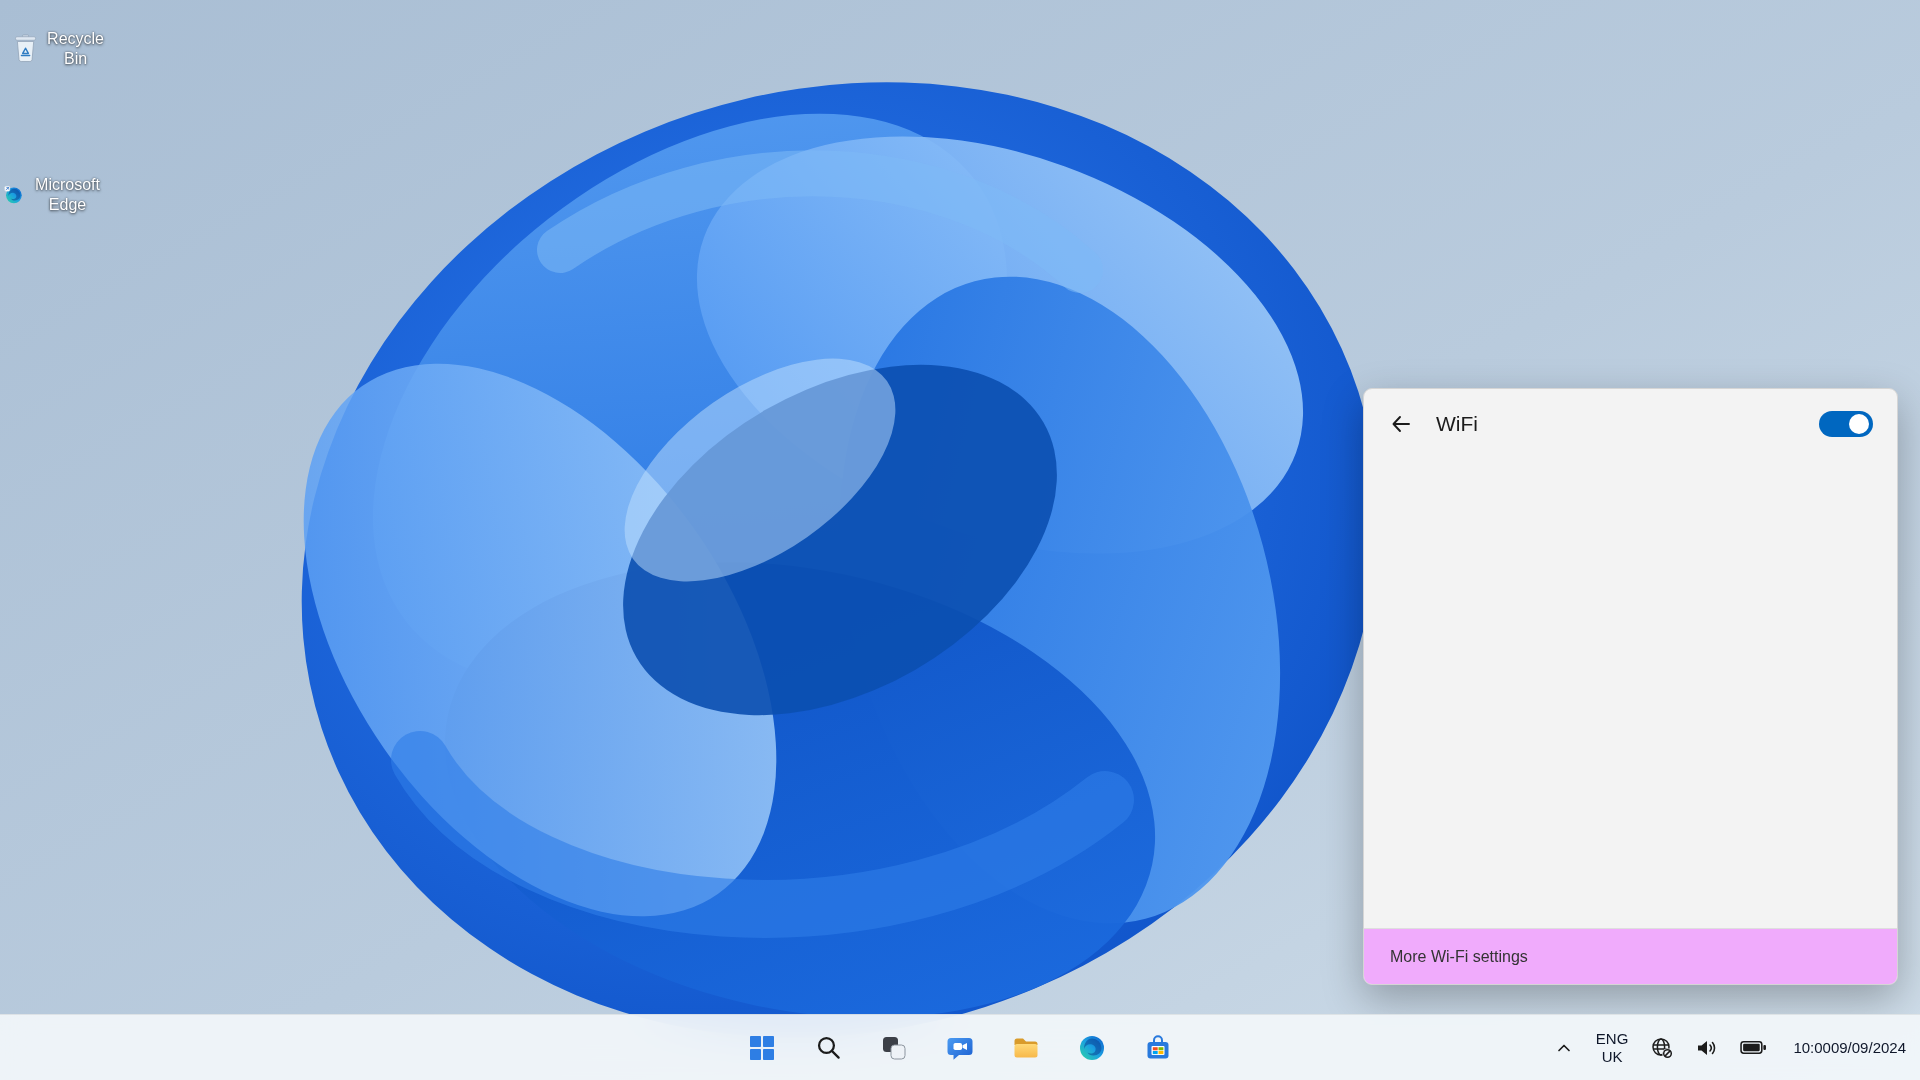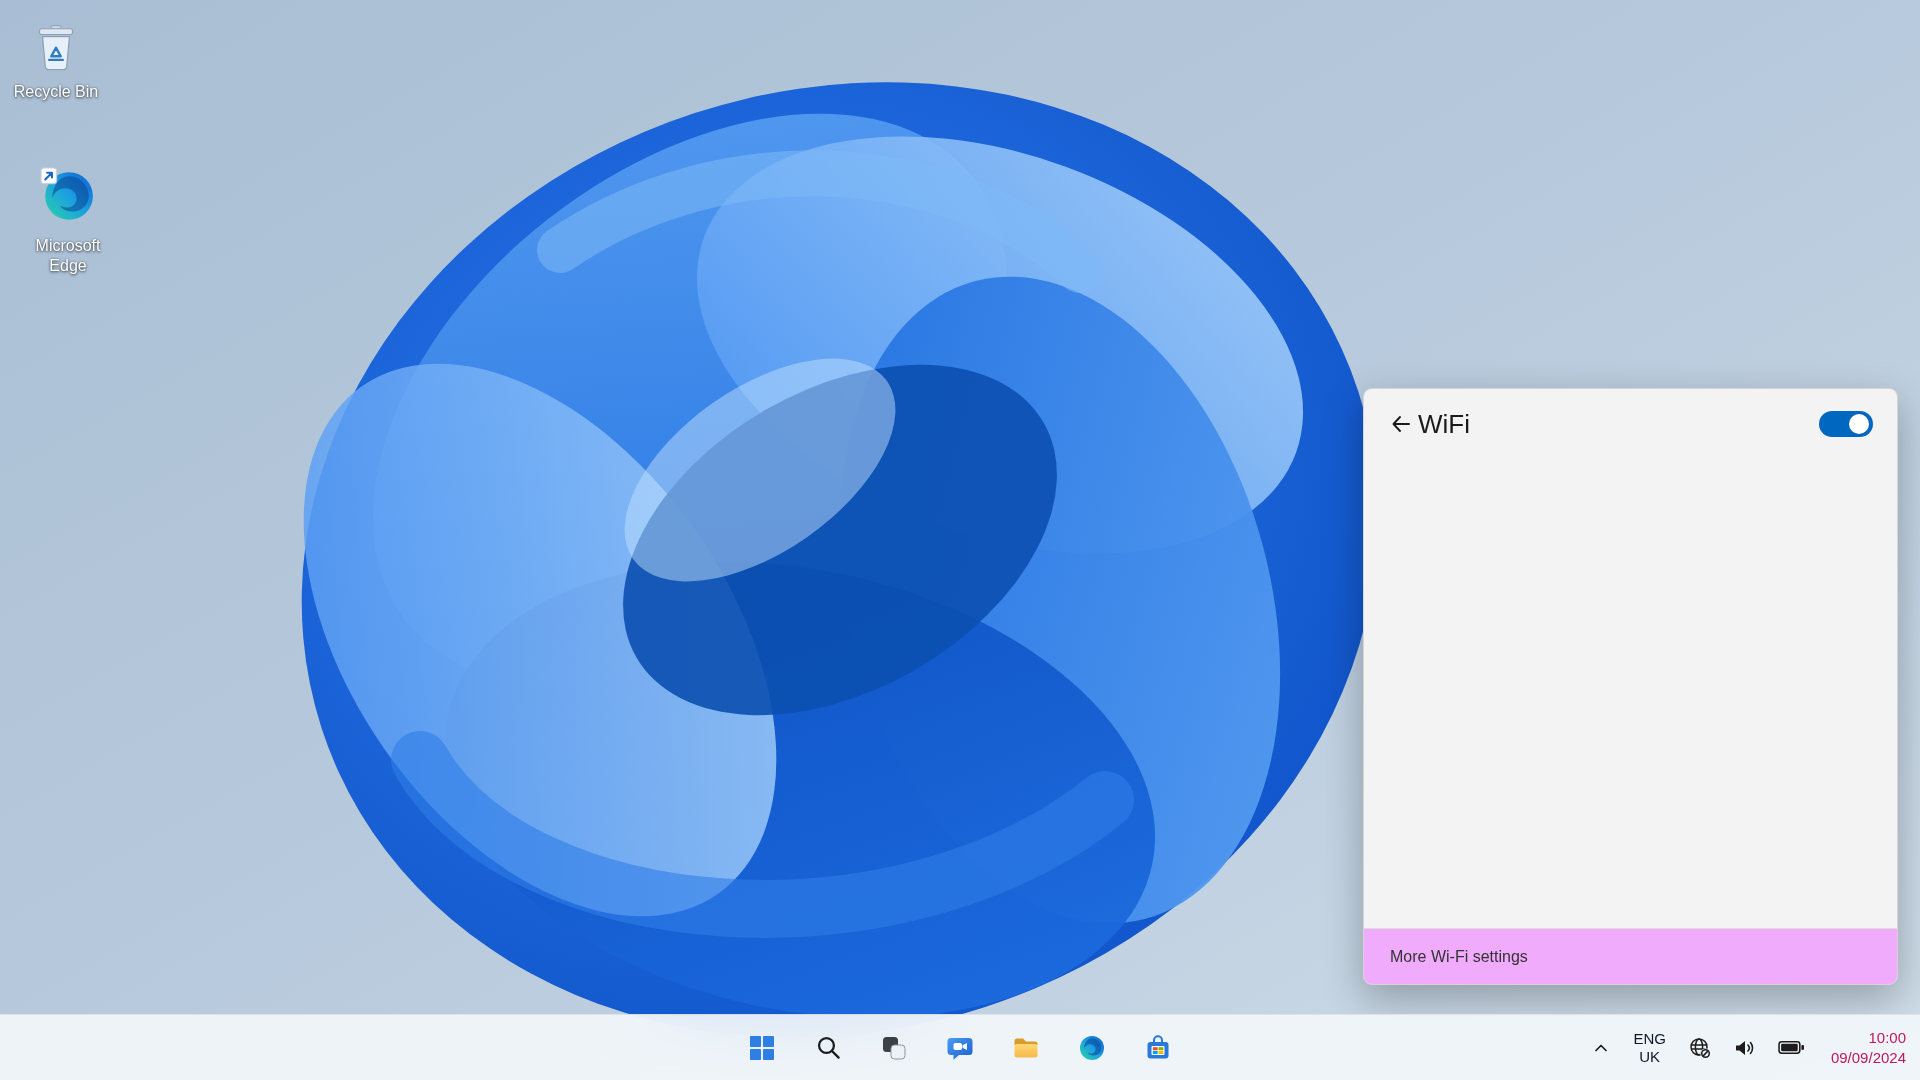--- a/index.html
+++ b/index.html
@@ -11,35 +11,34 @@
   }
 
   
   .wallpaper { position: absolute; inset: 0; z-index: 0; }
 
   
   .desktop-icon {
     position: absolute;
     width: 96px;
     display: flex;
-    flex-direction: column;
     align-items: center;
     gap: 4px;
     z-index: 1;
     cursor: default;
   }
   .desktop-icon .di-label {
     color: #ffffff;
     font-size: 16px;
     line-height: 1.25;
     text-align: center;
     text-shadow: 0 1px 3px rgba(0,0,0,.65), 0 0 2px rgba(0,0,0,.4);
   }
   .di-recycle { left: 8px; top: 20px; }
-  .di-edge    { left: 20px; top: 166px; gap: 12px; }
+  .di-edge    { left: 4px; top: 166px; gap: 12px; }
 
   
   .flyout {
     position: absolute;
     left: 1363px; top: 388px;
     width: 535px; height: 597px;
     background: #f3f3f3;
     border: 1px solid #d5d5d5;
     border-radius: 9px;
     box-shadow: 0 14px 40px rgba(0,0,0,.28);
@@ -55,21 +54,21 @@
     align-items: center;
     padding: 0 24px 0 20px;
     flex: none;
   }
   .back-btn {
     width: 34px; height: 34px;
     display: flex; align-items: center; justify-content: center;
     border-radius: 5px;
     cursor: pointer;
   }
-  .flyout-title { font-size: 26px; }
+  .flyout-title { font-size: 21px; margin-left: 18px; }
   .toggle {
     margin-left: auto;
     width: 54px; height: 26px;
     border-radius: 13px;
     background: #0067c0;
     position: relative;
     cursor: pointer;
   }
   .toggle .knob {
     position: absolute;
@@ -137,22 +136,22 @@
   .tray-btn {
     display: flex; align-items: center; justify-content: center;
     padding: 4px; border-radius: 5px; cursor: pointer;
   }
   .lang {
     display: flex; flex-direction: column; align-items: center;
     font-size: 15px; color: #0f172a; line-height: 1.15;
     cursor: pointer;
   }
   .clock {
-    display: flex; flex-direction: column; align-items: flex-end;
-    font-size: 15px; color: #be185d; line-height: 1.3;
+    display: flex; flex-direction: row; align-items: flex-end;
+    font-size: 15px; color: #0f172a; line-height: 1.3;
     cursor: pointer;
     margin-left: 4px;
     justify-content: center;
   }
 </style>
 </head>
 <body>
 
 <svg class="wallpaper" viewBox="0 0 1920 1080" preserveAspectRatio="none">
   <defs>

